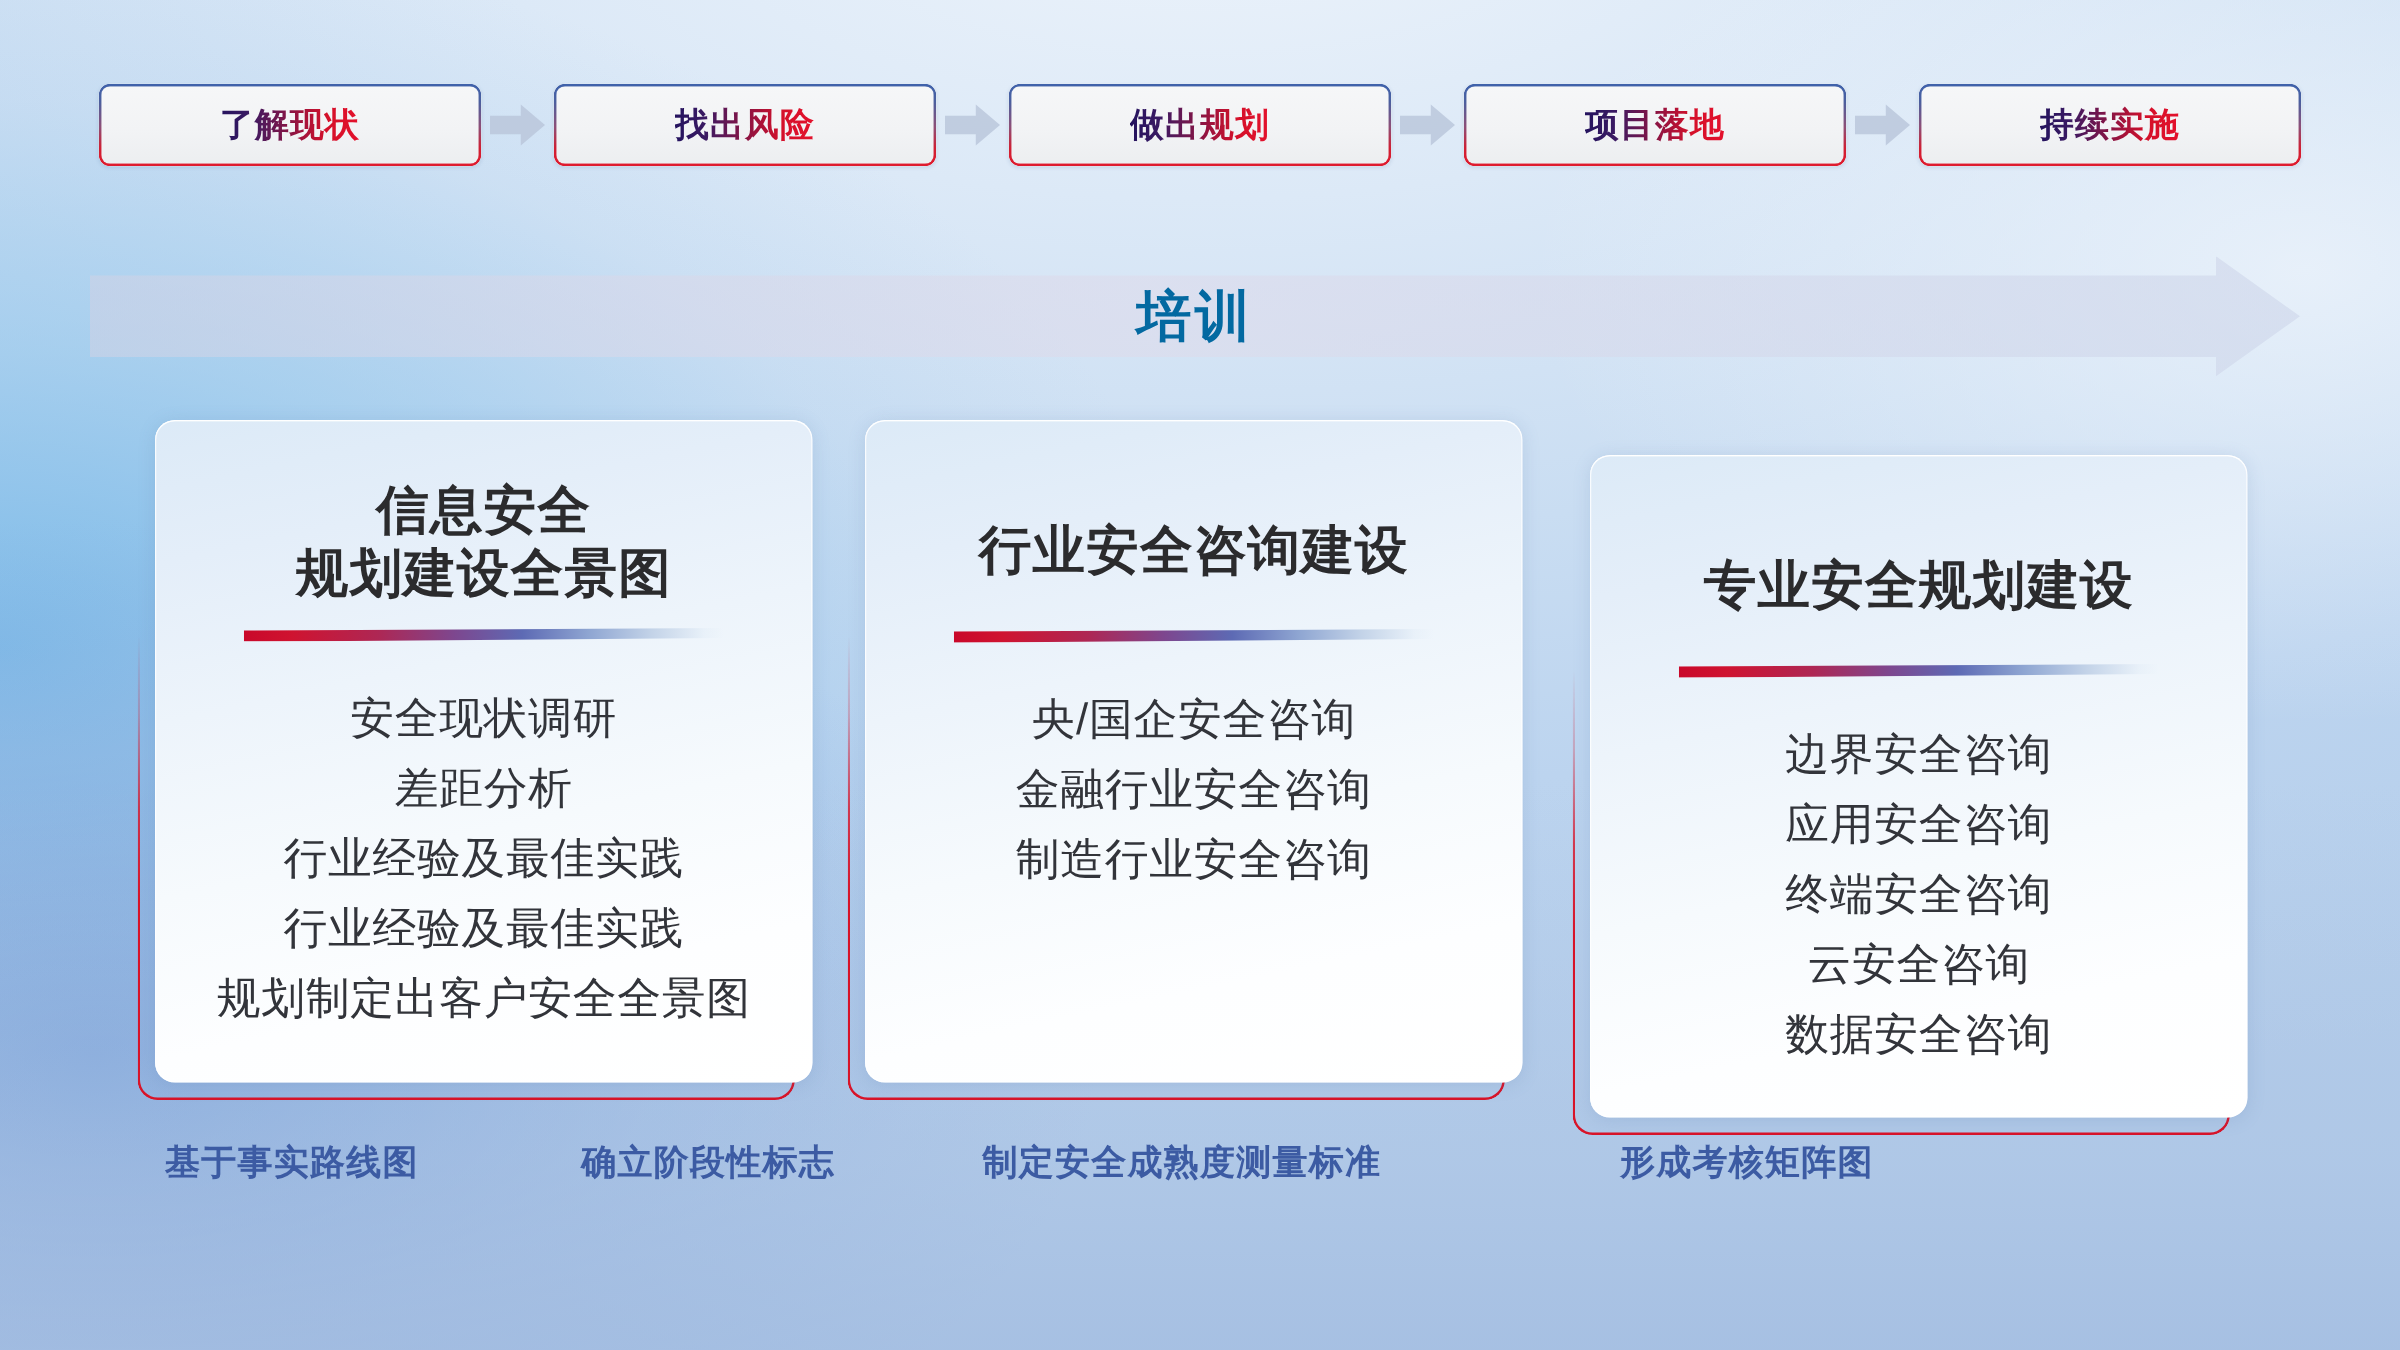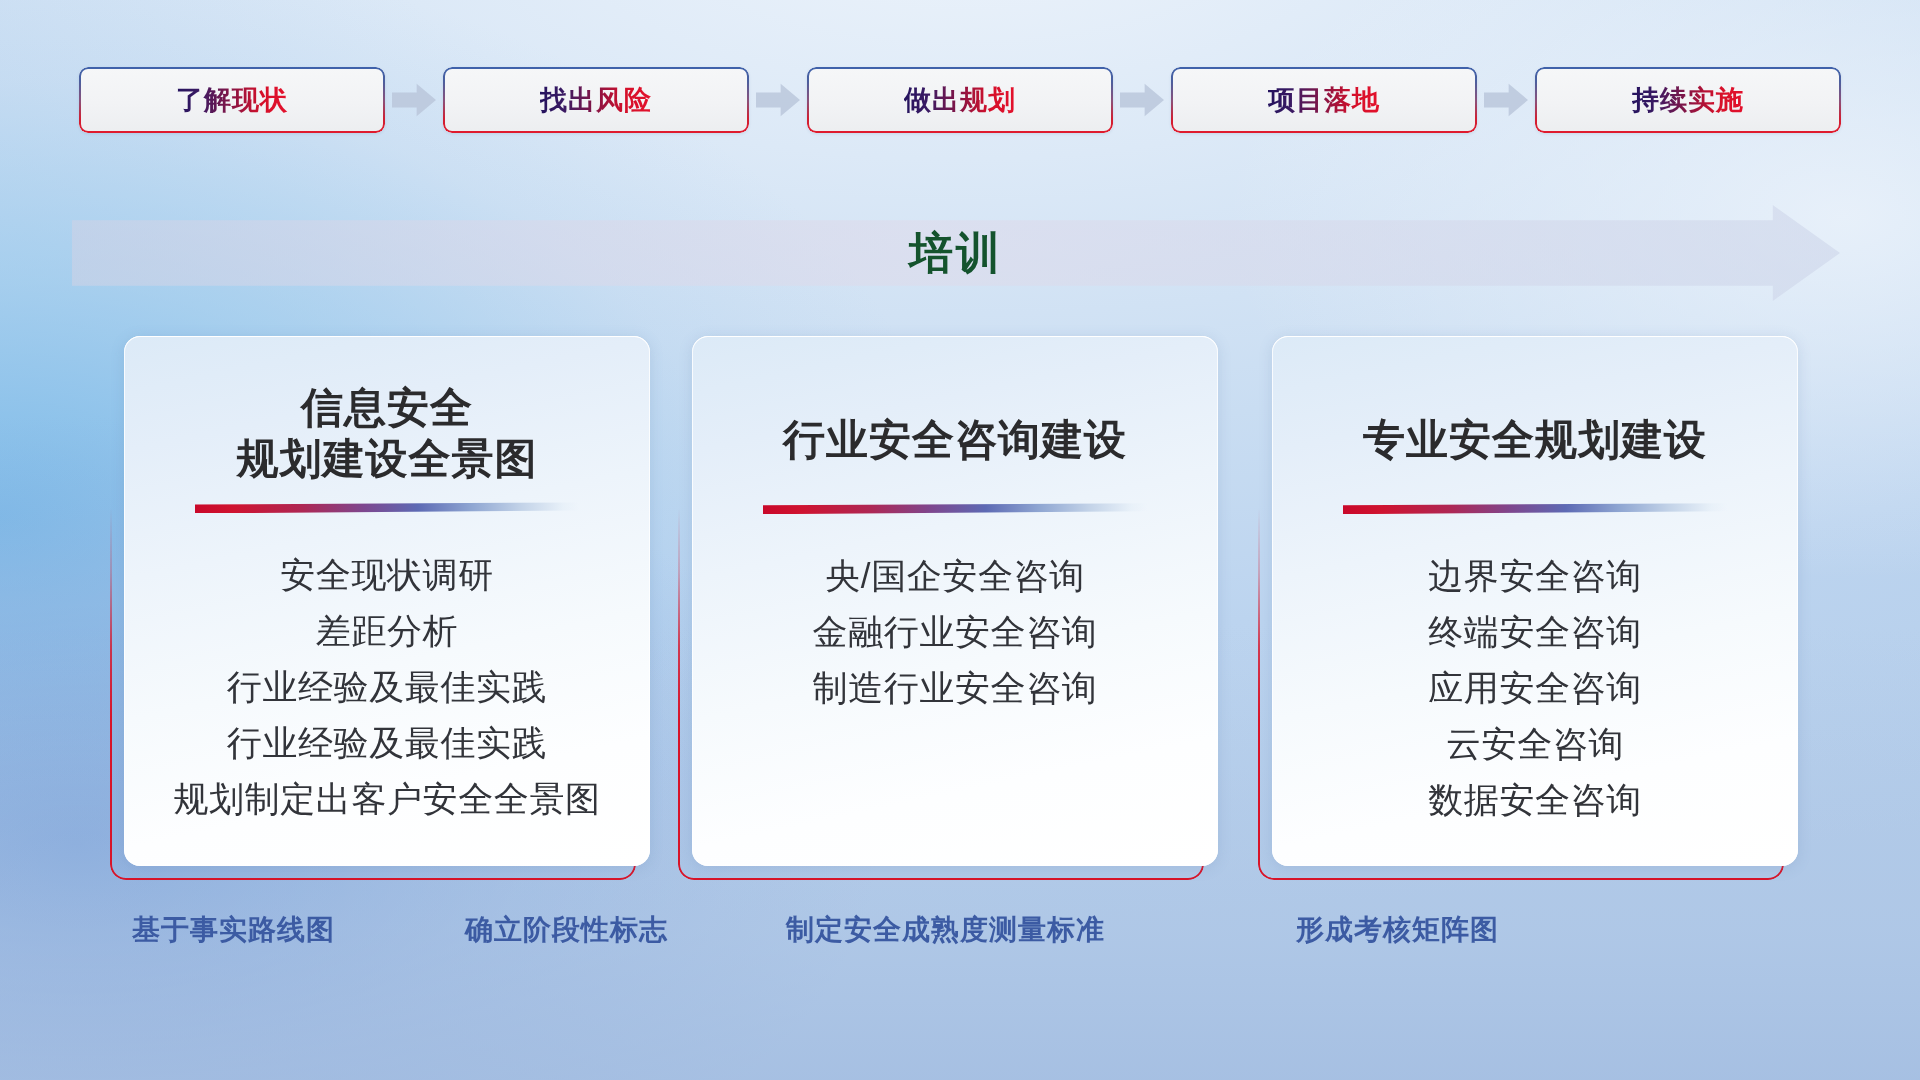--- a/index.html
+++ b/index.html
@@ -82,31 +82,31 @@
     position:absolute; left:72px; top:205px; width:1768px; height:96px; z-index:3;
   }
   .banner-shape {
     position:absolute; inset:0;
     background:linear-gradient(90deg, rgba(205,210,230,.60) 0%, rgba(214,216,234,.64) 22%, rgba(221,220,236,.66) 48%, rgba(214,217,235,.62) 74%, rgba(203,211,232,.55) 100%);
     clip-path:polygon(0 16%, 96.2% 16%, 96.2% 0%, 100% 50%, 96.2% 100%, 96.2% 84%, 0 84%);
   }
   .banner-text {
     position:absolute; inset:0;
     display:flex; align-items:center; justify-content:center;
-    font-size:44px; font-weight:700; color:#14532d; letter-spacing:3px;
+    font-size:44px; font-weight:700; color:#0369a1; letter-spacing:3px;
   }
 
   
   #cards-row {
     position:absolute; left:0; top:336px; width:1920px; height:530px; z-index:5;
   }
   .card-wrap { position:absolute; top:0; height:530px; }
   .card-wrap.c1 { left:124px;  width:584px; }
   .card-wrap.c2 { left:692px;  width:526px; }
-  .card-wrap.c3 { left:1272px; width:526px; }
+  .card-wrap.c3 { left:1272px; width:526px;margin-top:28px; }
   .card-outline-clip {
     position:absolute; left:-14px; top:14px; width:526px; height:530px;
     border-radius:16px;
     box-shadow:inset 0 0 0 2px #d81429;
     -webkit-mask-image:linear-gradient(180deg, rgba(0,0,0,0) 30%, rgba(0,0,0,.25) 42%, rgba(0,0,0,.8) 56%, #000 70%);
     mask-image:linear-gradient(180deg, rgba(0,0,0,0) 30%, rgba(0,0,0,.25) 42%, rgba(0,0,0,.8) 56%, #000 70%);
   }
 
   .card {
     position:absolute; left:0; top:0; width:526px; height:530px;
@@ -256,22 +256,22 @@
     <div class="card-outline-clip"></div>
     <div class="card c3-inner">
       <div class="card-head">
         <div class="card-title">专业安全规划建设</div>
       </div>
       <div class="card-divider" style="margin-top:38px;">
         <div class="divider-bar"></div>
       </div>
       <ul class="card-list">
         <li>边界安全咨询</li>
+        <li>应用安全咨询</li>
         <li>终端安全咨询</li>
-        <li>应用安全咨询</li>
         <li>云安全咨询</li>
         <li>数据安全咨询</li>
       </ul>
     </div>
   </div>
 </div>
 
 <div id="captions-row">
   <div class="caption k0">基于事实路线图</div>
   <div class="caption k1">确立阶段性标志</div>

